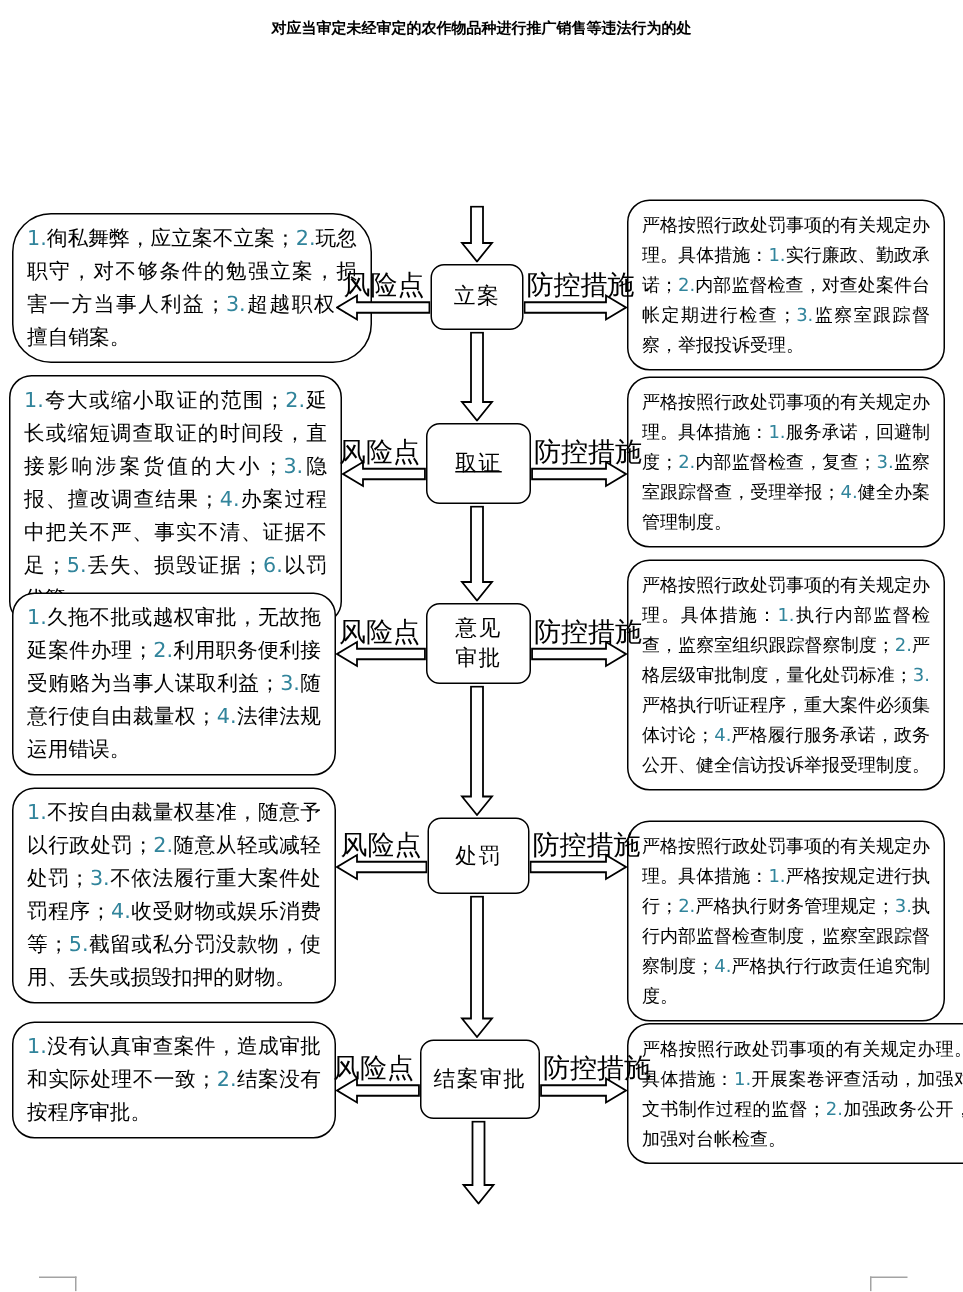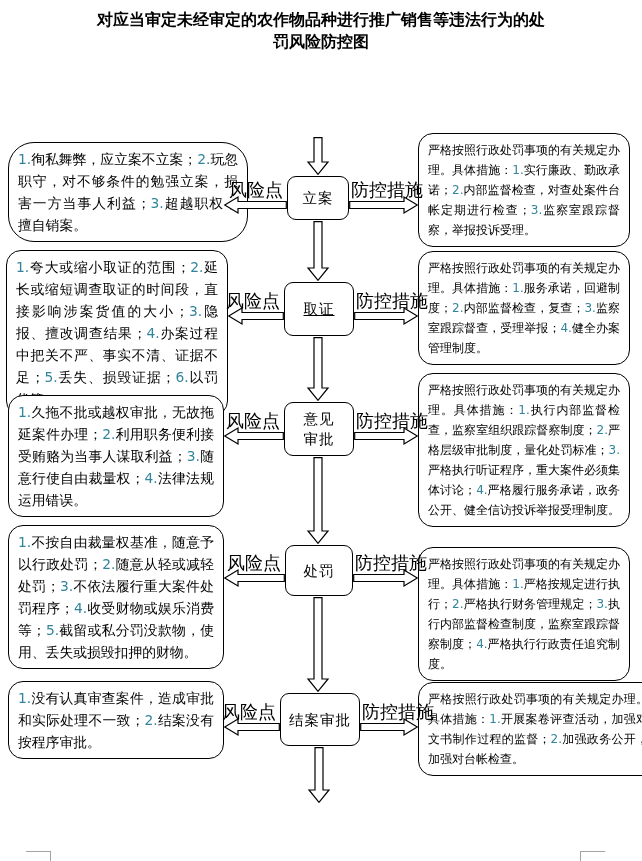--- a/index.html
+++ b/index.html
@@ -2,21 +2,21 @@
 <html><head>
 <meta charset="utf-8">
 <style>
   html,body{margin:0;padding:0;background:#ffffff;}
   #canvas{
     position:relative;width:642px;height:861px;background:#fff;
     font-family:"DejaVu Sans",sans-serif;color:#000;overflow:hidden;
   }
   .title{
     position:absolute;top:9px;left:0;width:642px;text-align:center;
-    font-weight:bold;font-size:16px;line-height:22px;
+    font-weight:bold;font-size:10px;line-height:22px;
   }
   .shape{position:absolute;background:#fff;border:1.4px solid #000;box-sizing:border-box;}
   .sidebox{border-radius:15px;padding:5px 9px;font-size:13.8px;line-height:22px;text-align:justify;}
   .sidebox.rightbox{font-size:12px;line-height:20px;padding:6px 9px;}
   .node{
     border-radius:9px;display:flex;flex-direction:column;align-items:center;
     justify-content:center;font-size:14.5px;line-height:20px;letter-spacing:1px;
   }
   .arrow{position:absolute;}
   .flabel{position:absolute;font-weight:normal;font-size:18px;white-space:nowrap;}
@@ -30,21 +30,20 @@
   .corner.cl{border-right:1.6px solid #a3a3a3;}
   .corner.cr{border-left:1.6px solid #a3a3a3;}
 </style>
 </head>
 <body>
 
 <div id="canvas">
 
   <div class="title">
     <div>对应当审定未经审定的农作物品种进行推广销售等违法行为的处</div>
-    <div>罚风险防控图</div>
   </div>
 
 
   <div id="flow">
       <div class="shape node" style="left: 287px; top: 176px; width: 62px; height: 44px; justify-content: center;">
         <div>立案</div>
       </div>
       <div class="shape sidebox" style="left: 8px; top: 142px; width: 240px; border-radius: 26px;"><span class="num" style="color: rgb(49, 132, 155);">1.</span><span>徇私舞弊，应立案不立案；</span><span class="num" style="color: rgb(49, 132, 155);">2.</span><span>玩忽职守，对不够条件的勉强立案，损害一方当事人利益；</span><span class="num" style="color: rgb(49, 132, 155);">3.</span><span>超越职权，擅自销案。</span></div>
       <div class="shape sidebox rightbox" style="left: 418px; top: 133px; width: 212px;"><span>严格按照行政处罚事项的有关规定办理。具体措施：</span><span class="num" style="color: rgb(49, 132, 155);">1.</span><span>实行廉政、勤政承诺；</span><span class="num" style="color: rgb(49, 132, 155);">2.</span><span>内部监督检查，对查处案件台帐定期进行检查；</span><span class="num" style="color: rgb(49, 132, 155);">3.</span><span>监察室跟踪督察，举报投诉受理。</span></div>
       <svg width="63" height="20" class="arrow" style="left: 224px; top: 195px;">

